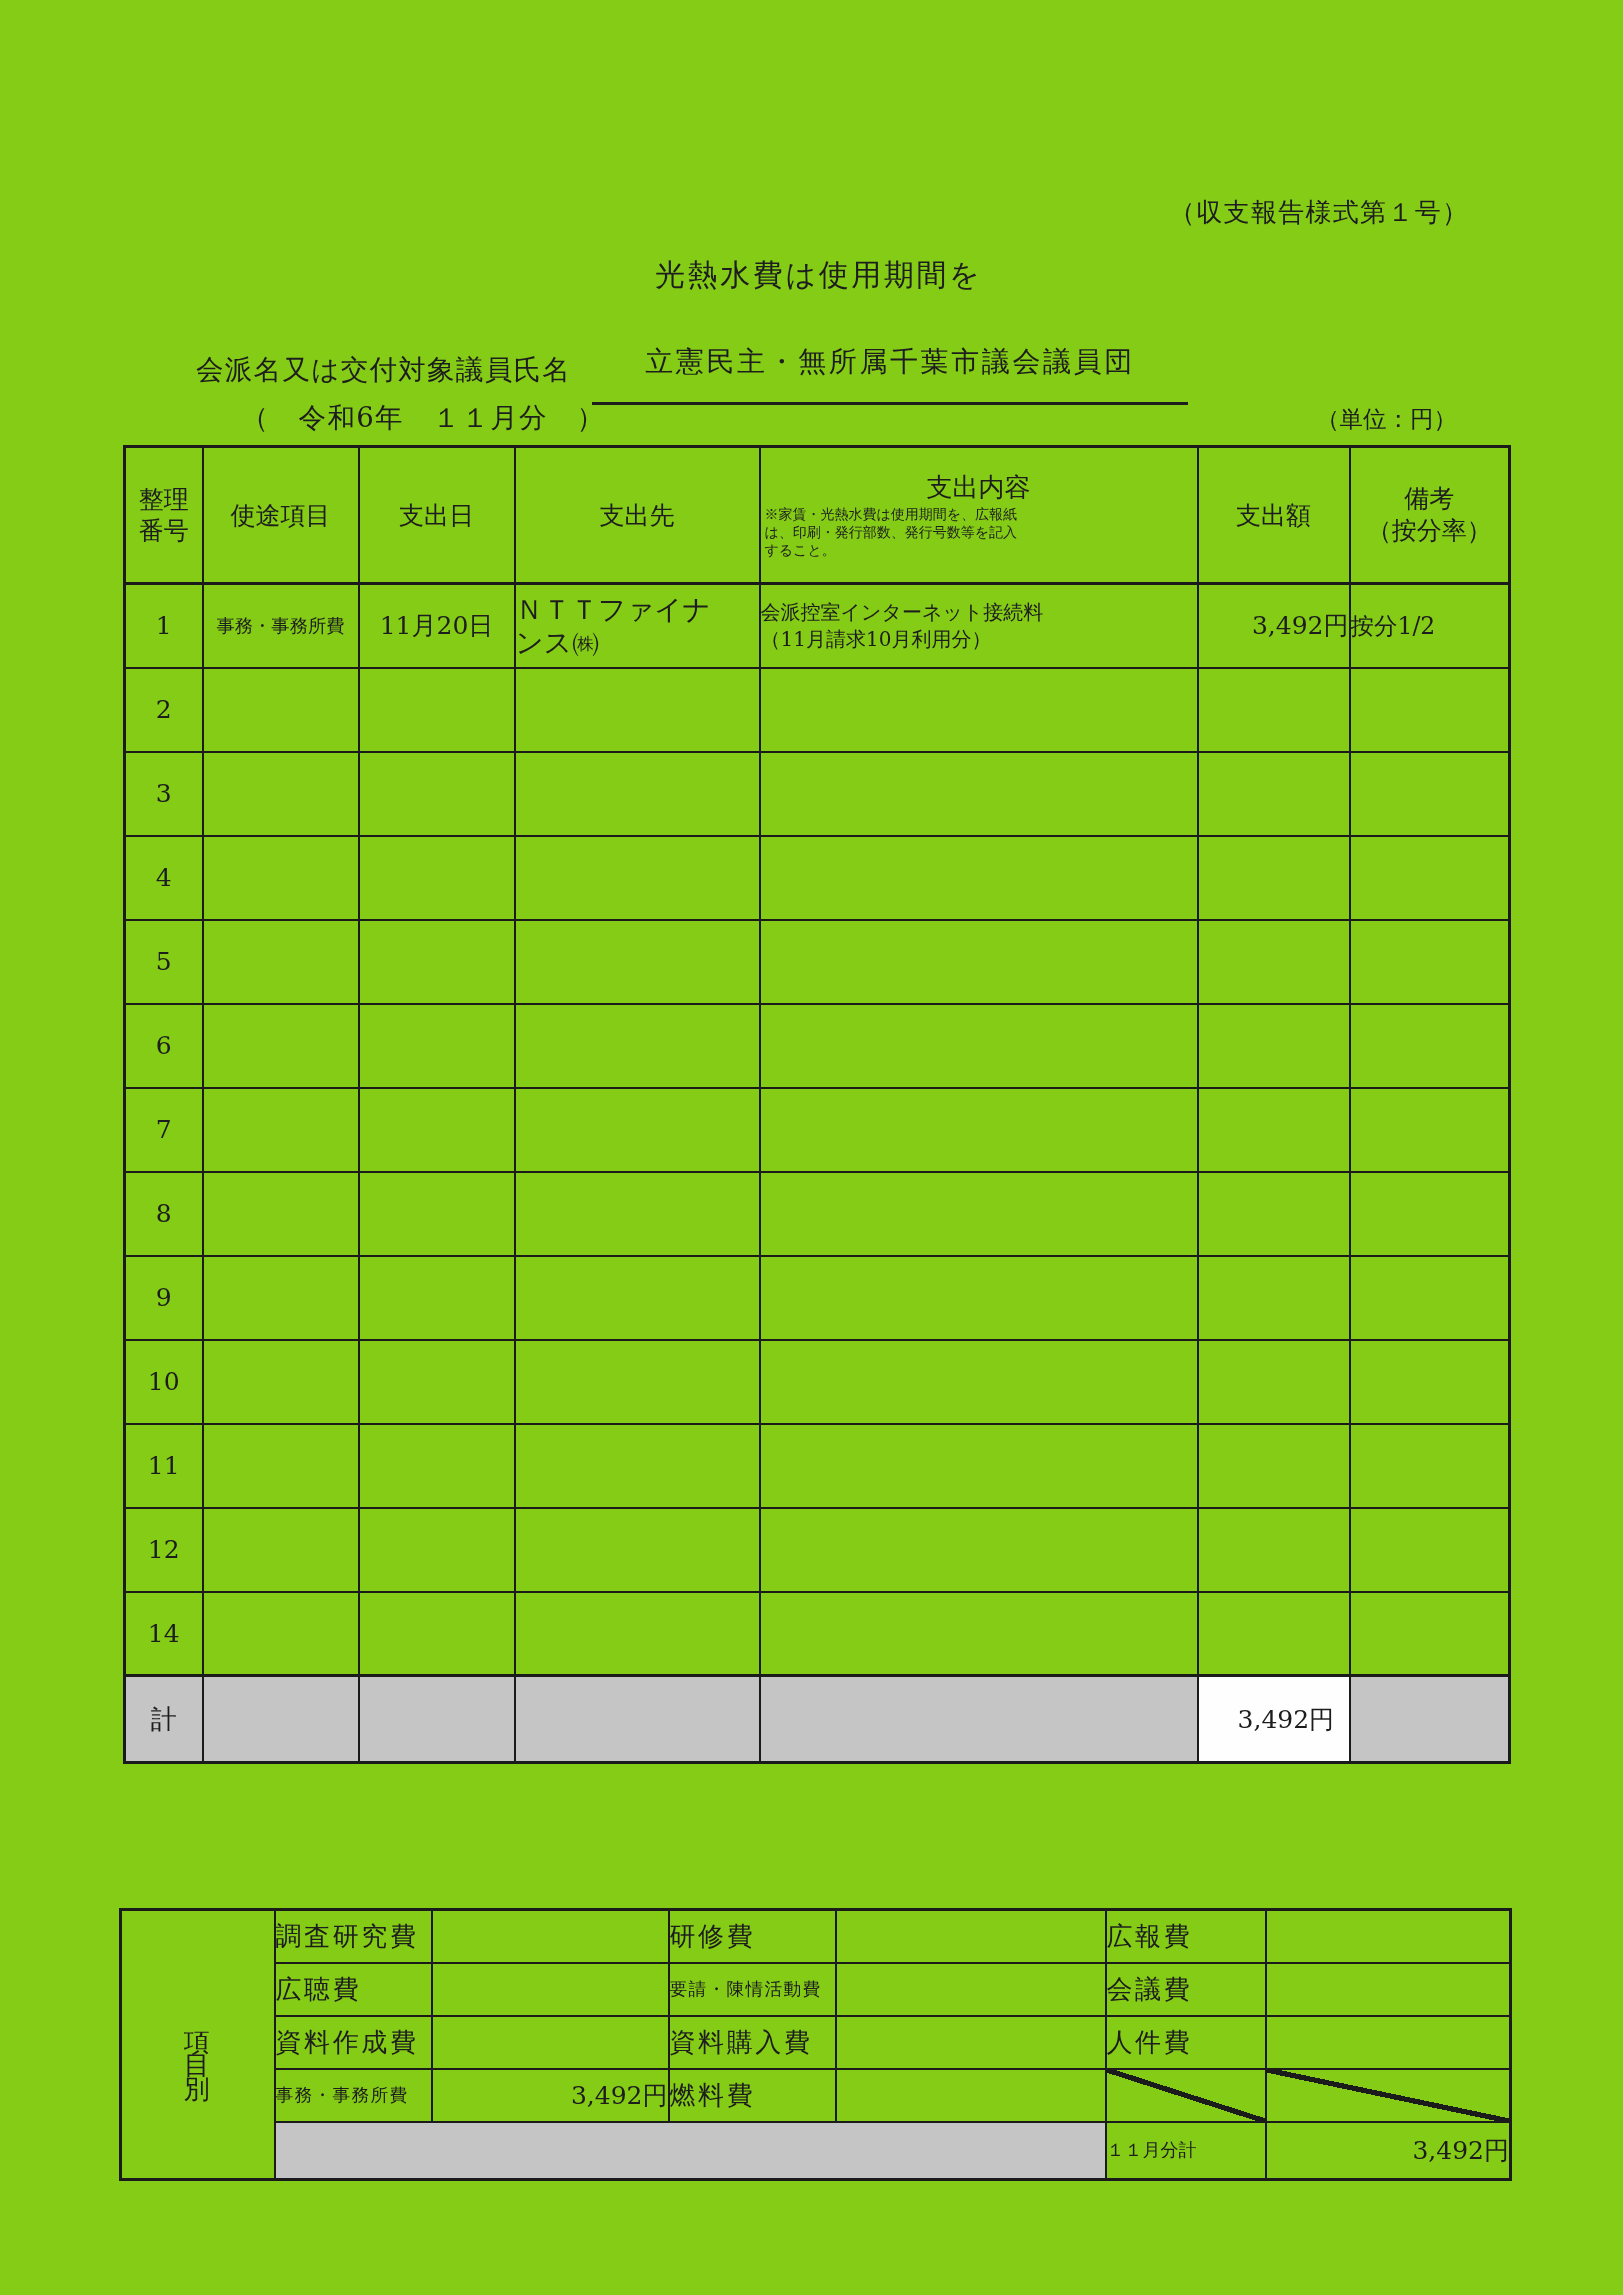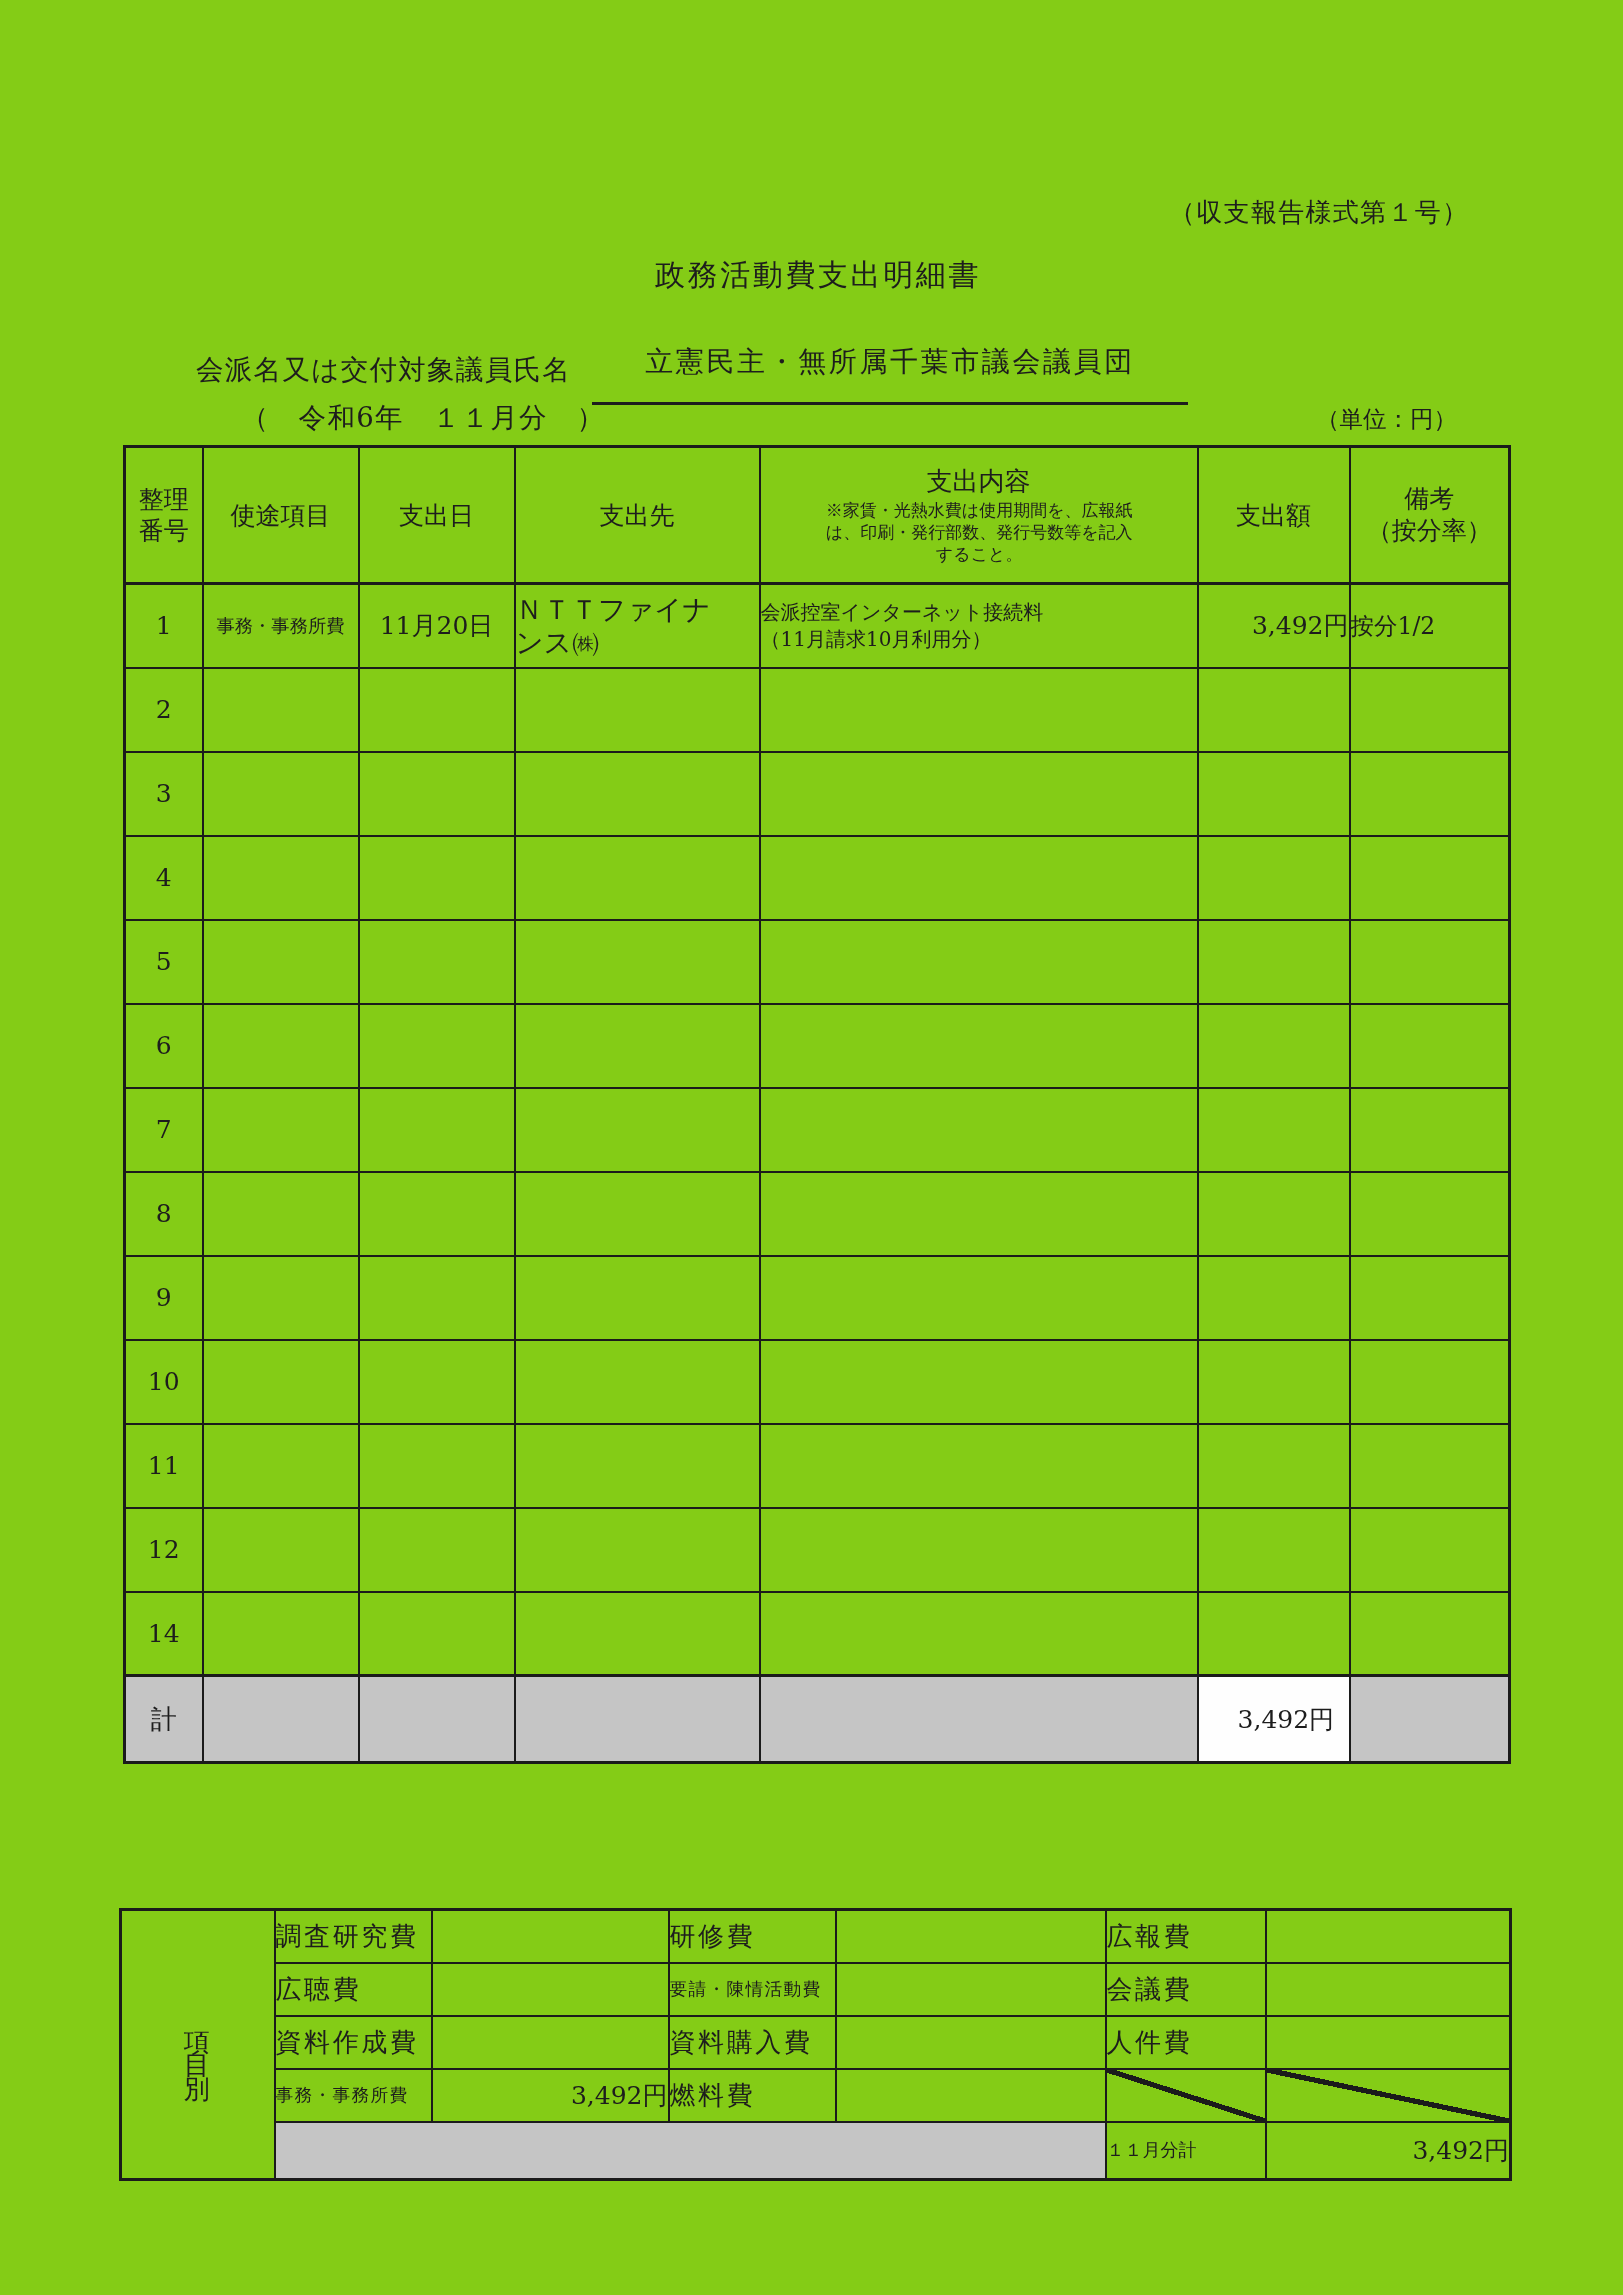--- a/index.html
+++ b/index.html
@@ -31,21 +31,21 @@
     border:2px solid #1b1b1b;
     padding:0;overflow:hidden;
     font-weight:normal;vertical-align:middle;
   }
   .main-table{border:3.9px solid #1b1b1b;}
   .header-row th{border-bottom:3.9px solid #1b1b1b;text-align:center;font-size:25px;}
   .header-row{height:137px;}
   .th-no{font-size:24px;line-height:1.25;}
   .th-remarks{font-size:23.5px;line-height:1.3;}
   .content-title{text-align:center;font-size:26px;margin-top:1.3px;}
-  .content-note{text-align:center;font-size:17px;line-height:1.3;padding:0 2.6px 2.6px 3.9px;}
+  .content-note{text-align:left;font-size:14px;line-height:1.3;padding:0 2.6px 2.6px 3.9px;}
   .data-row{height:84px;}
   .cell-no{text-align:center;font-size:25px;}
   .cell-category{text-align:center;font-size:18.3px;}
   .cell-date{text-align:center;font-size:25px;}
   .cell-payee{text-align:left;font-size:27.5px;line-height:1.2;padding:0 2.6px 0 5.2px;margin-left:48px;}
   .cell-content{text-align:left;font-size:20px;line-height:1.35;padding:0 2.6px 0 5.2px;vertical-align:top;padding-top:5.2px;}
   .cell-amount{text-align:right;font-size:25px;padding-right:5.2px;}
   .cell-remarks{text-align:left;font-size:23.5px;padding-left:2.6px;}
   .total-row{height:87px;}
   .total-row td{background:#c5c5c5;border-top:3.3px solid #1b1b1b;}
@@ -71,21 +71,21 @@
   .gray-bar{background:#c5c5c5;}
   .cat-total-label{text-align:left;font-size:18px;}
   .cat-total-value{text-align:right;font-size:25px;padding-right:18.3px;}
 </style>
 </head>
 <body>
 
 <div class="page">
 
   <div class="abs form-code">（収支報告様式第１号）</div>
-  <div class="abs doc-title">政務活動費支出明細書</div>
+  <div class="abs doc-title">光熱水費は使用期間を</div>
   <div class="abs faction-label">会派名又は交付対象議員氏名</div>
   <div class="abs faction-name">立憲民主・無所属千葉市議会議員団</div>
   <div class="abs period">（　令和6年　１１月分　）</div>
   <div class="abs unit-label">（単位：円）</div>
 
   <table class="abs main-table">
     <colgroup>
       <col style="width:78px">
         <col style="width:156px">
         <col style="width:156px">

